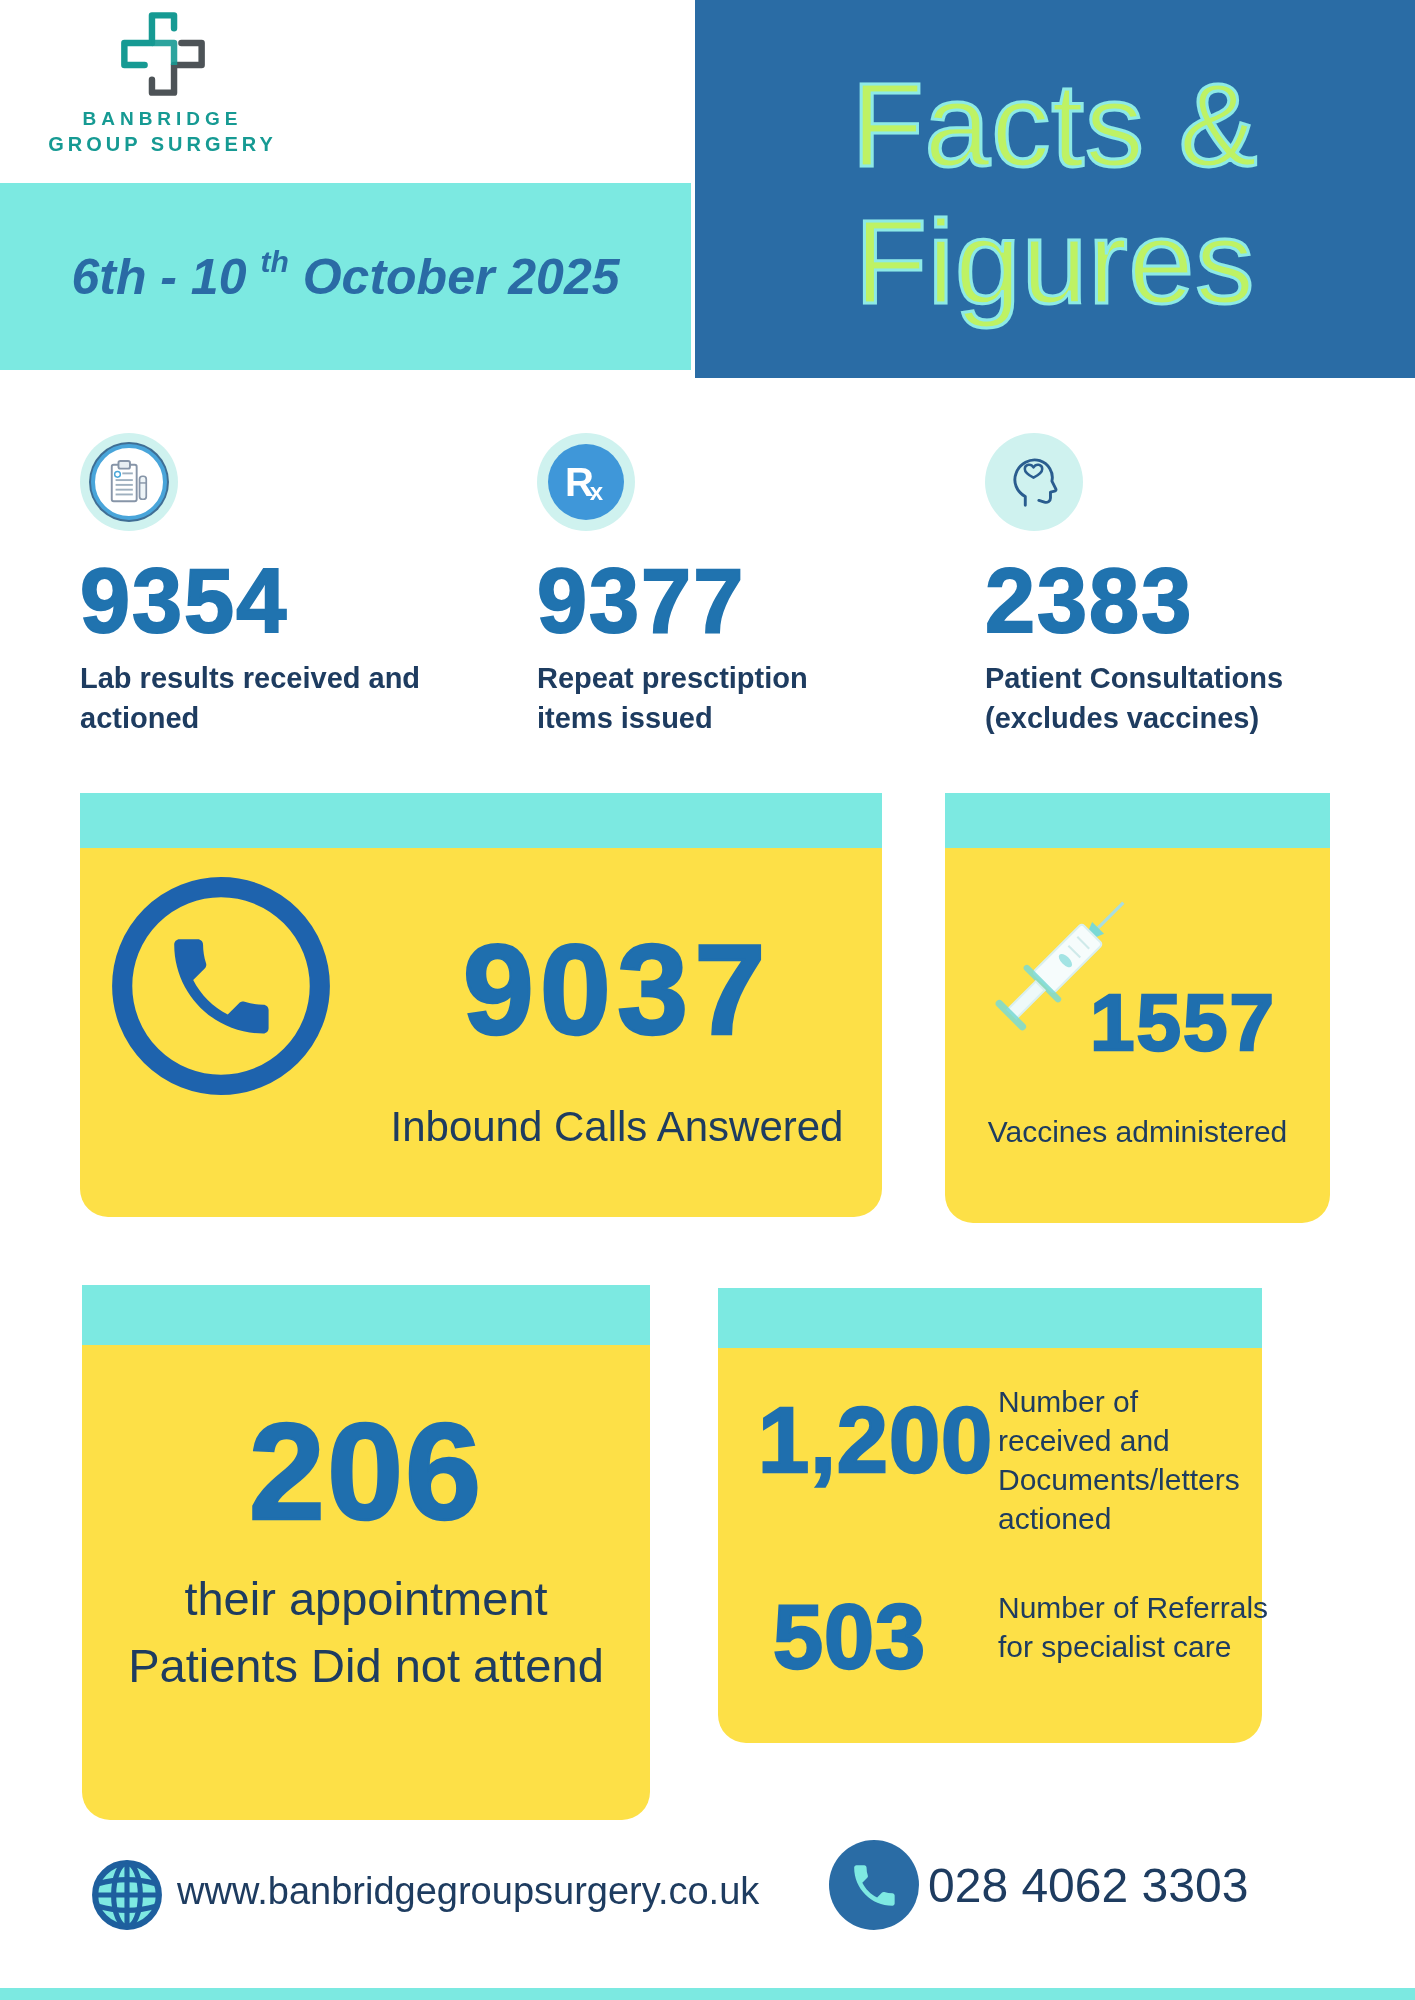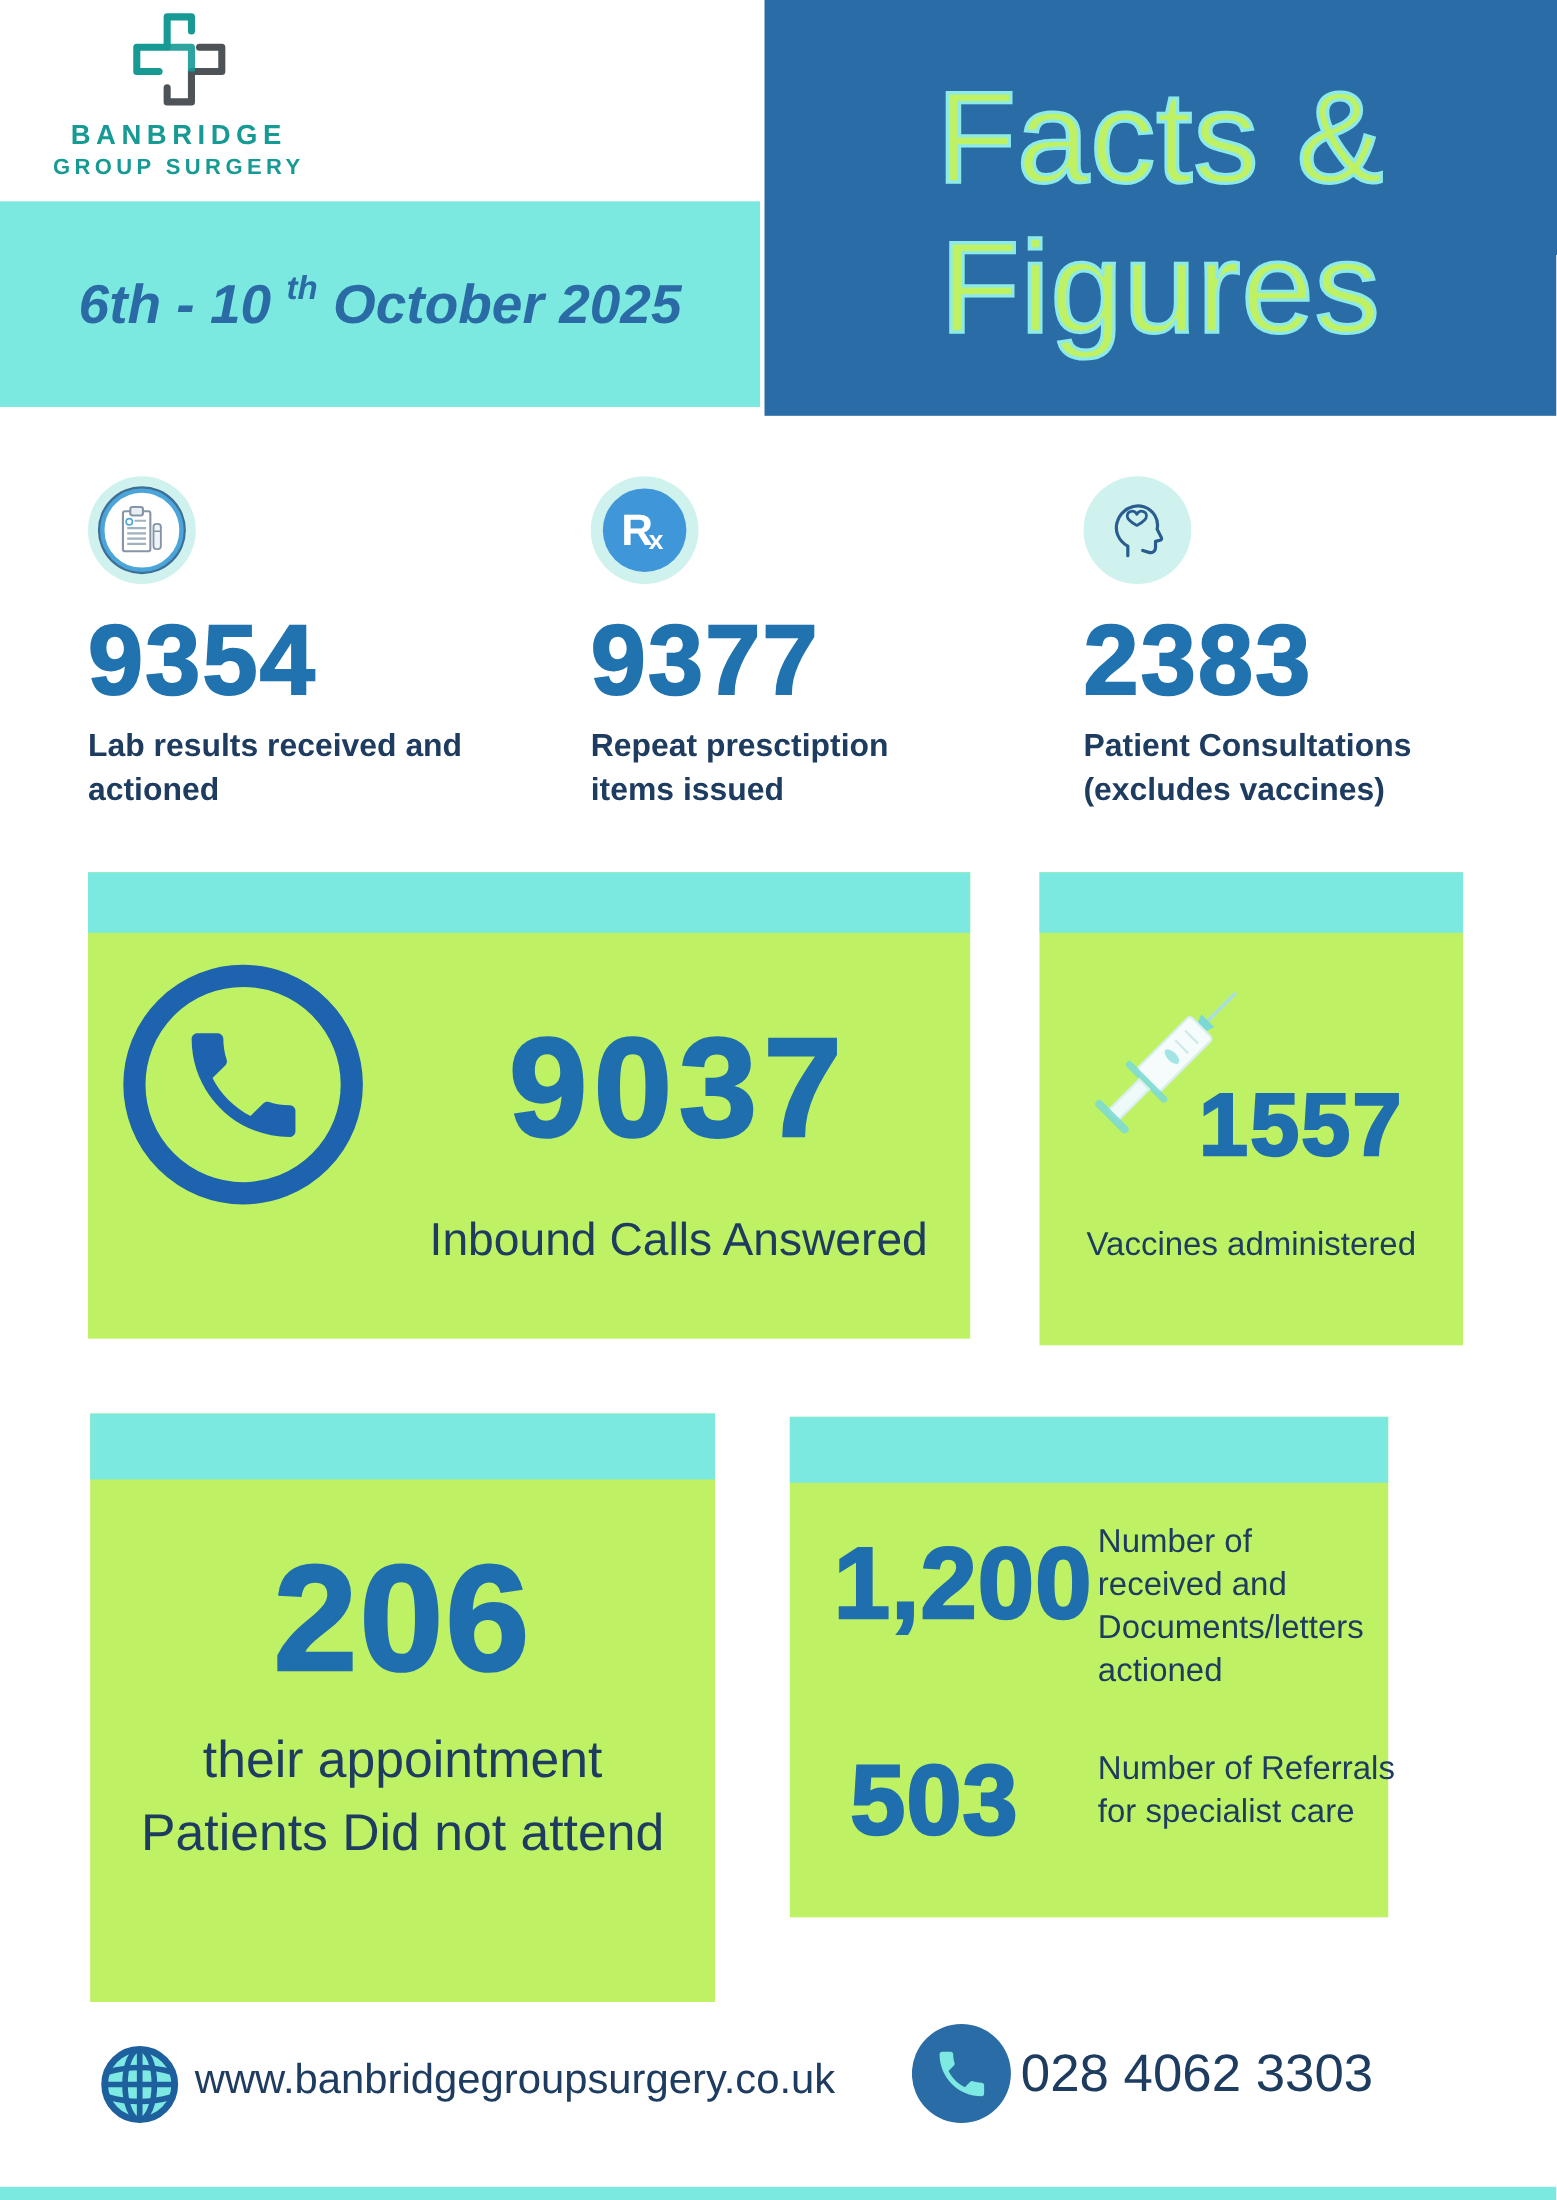--- a/index.html
+++ b/index.html
@@ -2,21 +2,21 @@
 <html><head>
 <meta charset="utf-8">
 <style>
   html,body{margin:0;padding:0;}
   .page{position:relative;width:1415px;height:2000px;background:#ffffff;overflow:hidden;
         font-family:"Liberation Sans", sans-serif;}
   .abs{position:absolute;}
 
   
   .logo-wrap{left:45px;top:8px;width:235px;text-align:center;}
-  .logo-name1{color:#169a93;font-weight:bold;font-size:25px;letter-spacing:5px;margin-top:4px;}
+  .logo-name1{color:#169a93;font-weight:bold;font-size:19px;letter-spacing:5px;margin-top:4px;}
   .logo-name2{color:#169a93;font-weight:bold;font-size:20px;letter-spacing:4px;margin-top:3px;}
   .date-band{left:0;top:183px;width:691px;height:187px;background:#7ce9e1;
              display:flex;align-items:center;justify-content:center;}
   .date-text{font-size:50px;font-weight:bold;font-style:italic;color:#2a6ba5;white-space:nowrap;}
   .date-text sup{font-size:30px;position:relative;top:-4px;margin-left:14px;}
   .title-block{left:695px;top:0;width:720px;height:378px;background:#2a6ca5;
                display:flex;flex-direction:column;align-items:center;justify-content:center;
                padding-top:10px;box-sizing:border-box;}
   .title-line{color:#bef264;font-size:118px;font-weight:normal;line-height:1.16;letter-spacing:1px;
               -webkit-text-stroke:3px #8deae6;}
@@ -30,21 +30,21 @@
              display:flex;align-items:center;justify-content:center;}
   .icon-inner-blue{width:76px;height:76px;border-radius:50%;background:#3f97d9;
              display:flex;align-items:center;justify-content:center;position:relative;}
   .rx-r{color:#ffffff;font-size:40px;font-weight:bold;line-height:1;}
   .rx-x{color:#ffffff;font-size:24px;font-weight:bold;line-height:1;position:relative;top:10px;left:-4px;}
   .stat-number{margin-top:25px;font-size:90px;line-height:90px;font-weight:bold;color:#2073af;
                -webkit-text-stroke:2px #2073af;letter-spacing:2px;}
   .stat-label{margin-top:12px;font-size:29px;line-height:40px;color:#1e3c60;font-weight:bold;}
 
   
-  .info-box{background:#bef264;}
+  .info-box{background:#fde047;border-radius:28px;}
   .box-strip{position:absolute;left:0;top:0;width:100%;background:#7ce9e1;}
   .calls-box{left:80px;top:793px;width:802px;height:424px;}
   .vax-box{left:945px;top:793px;width:385px;height:430px;}
   .dna-box{left:82px;top:1285px;width:568px;height:535px;text-decoration:underline;}
   .docs-box{left:718px;top:1288px;width:544px;height:455px;}
   .strip55{height:55px;} .strip60{height:60px;}
   .big-number{font-weight:bold;color:#1f6fae;-webkit-text-stroke:2.5px #1f6fae;line-height:1;}
   .navy{color:#1e3c60;}
 
   .calls-number{left:270px;top:133px;width:534px;text-align:center;font-size:128px;letter-spacing:6px;}

